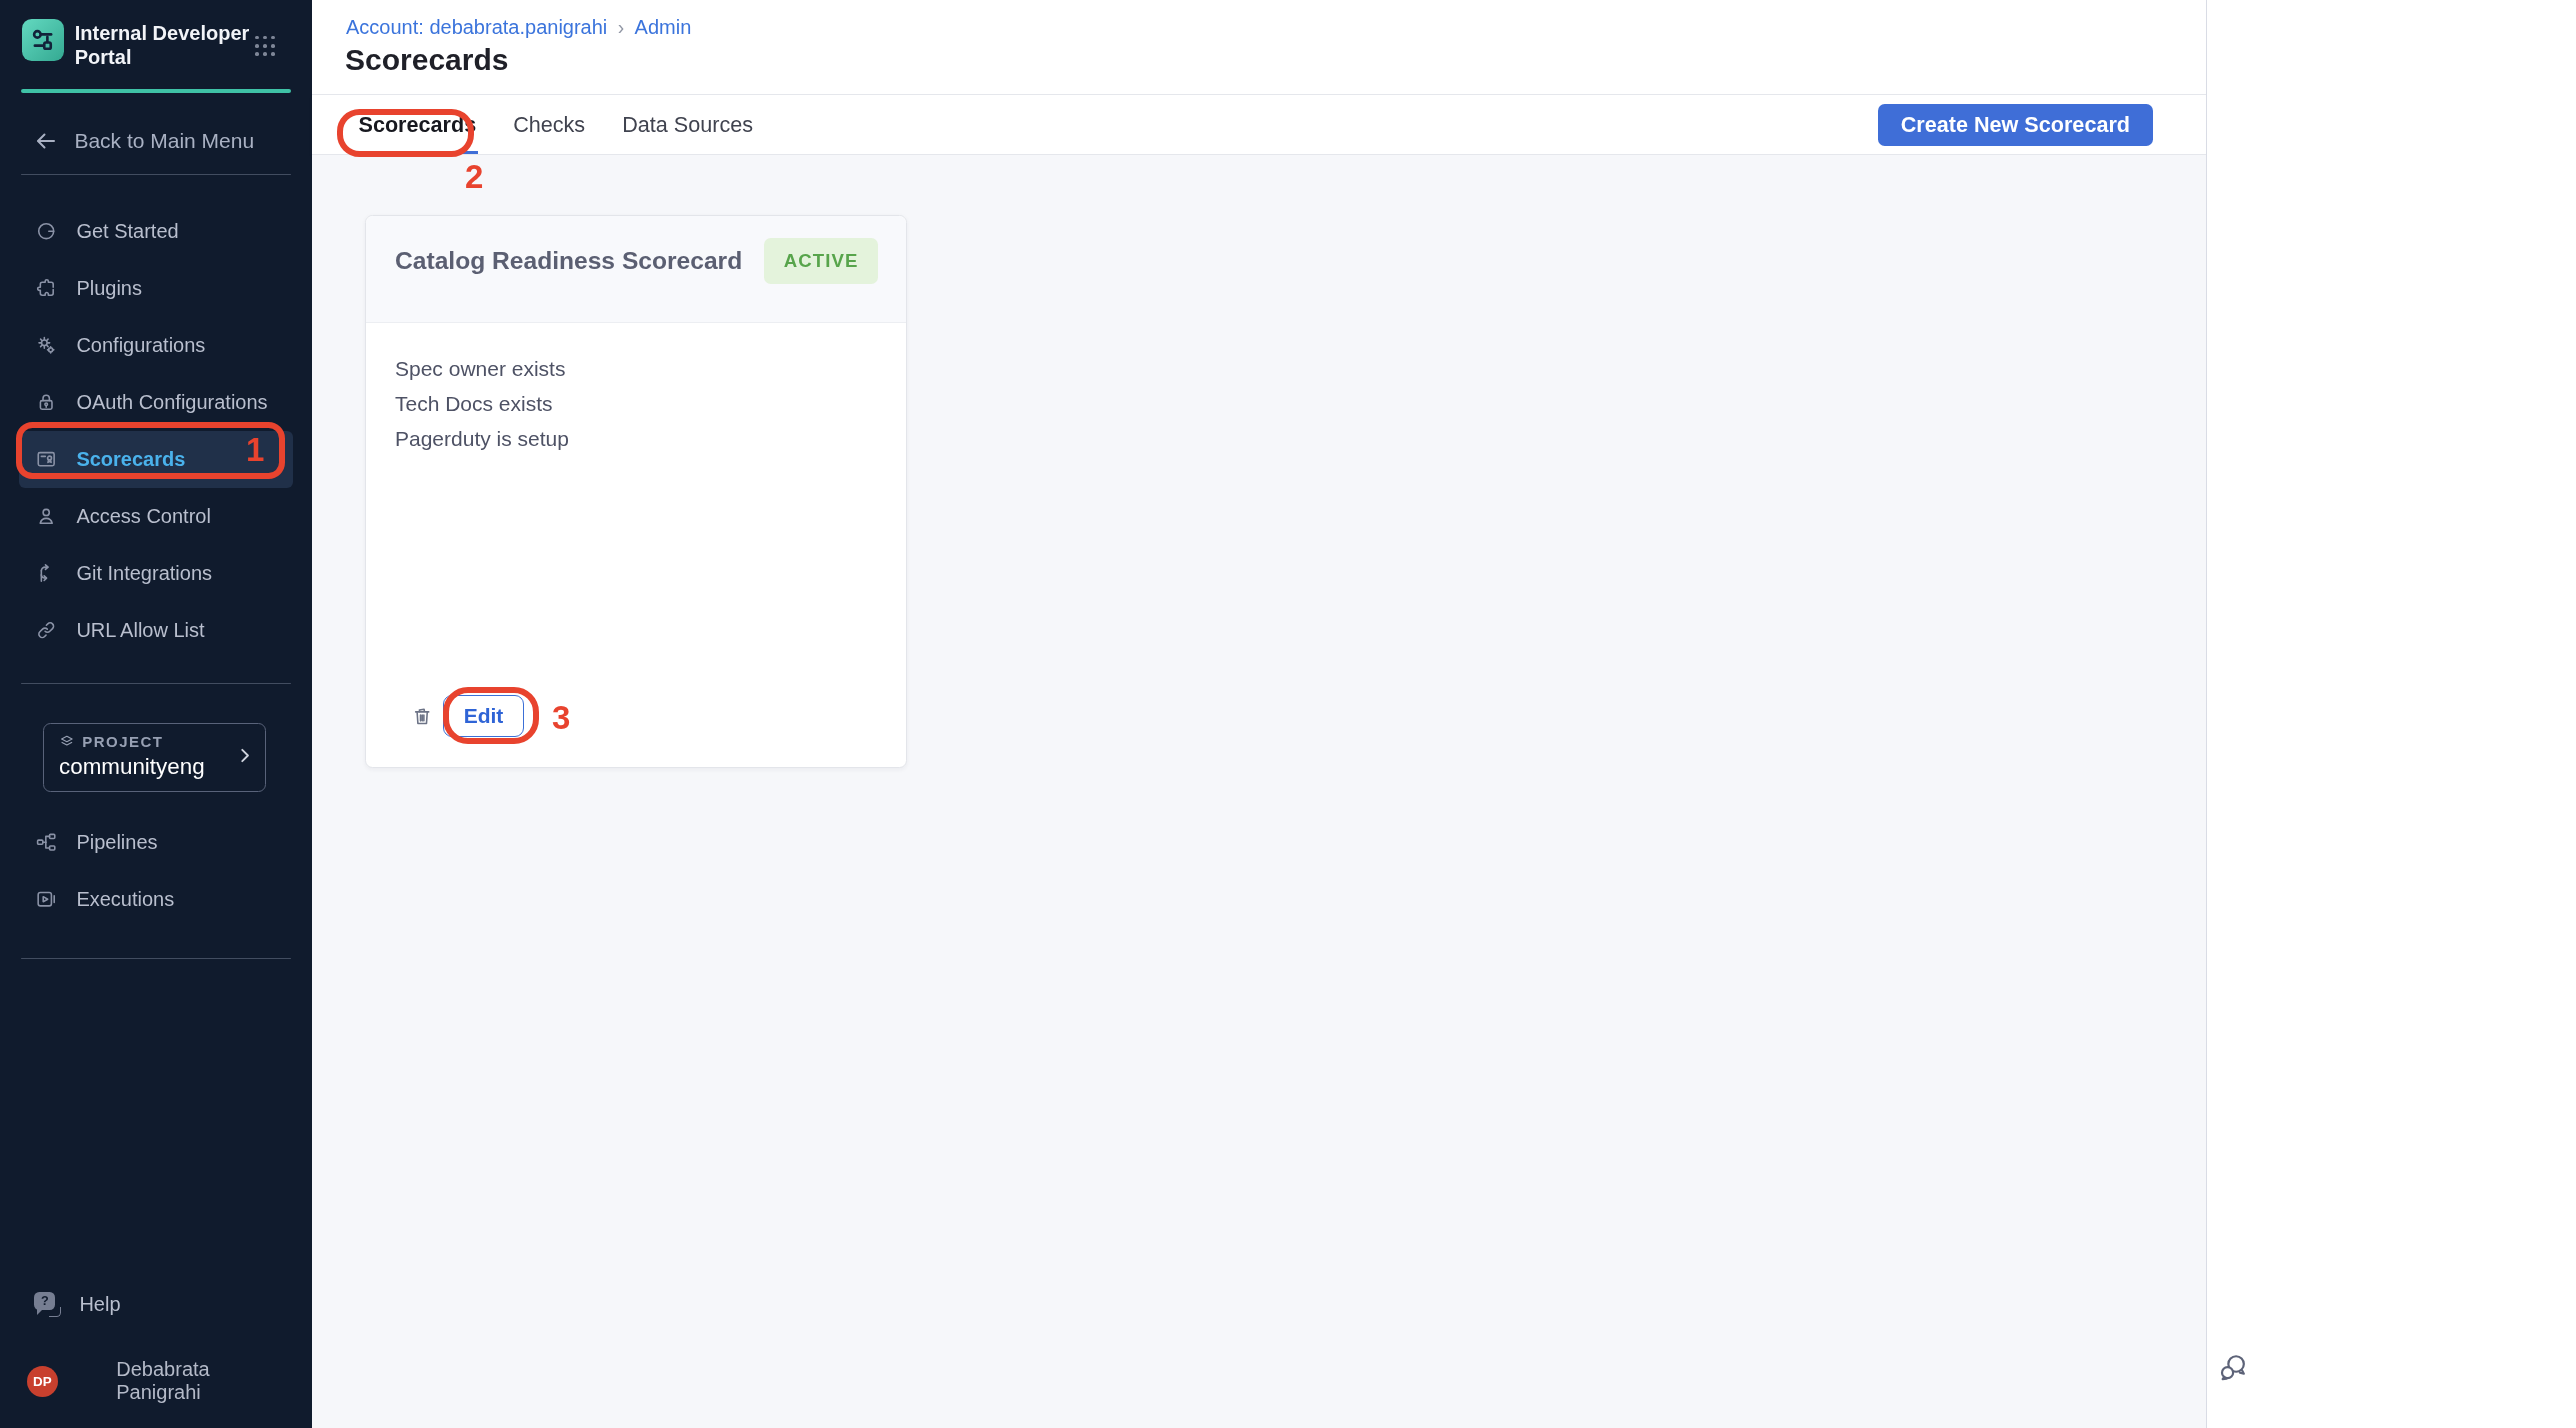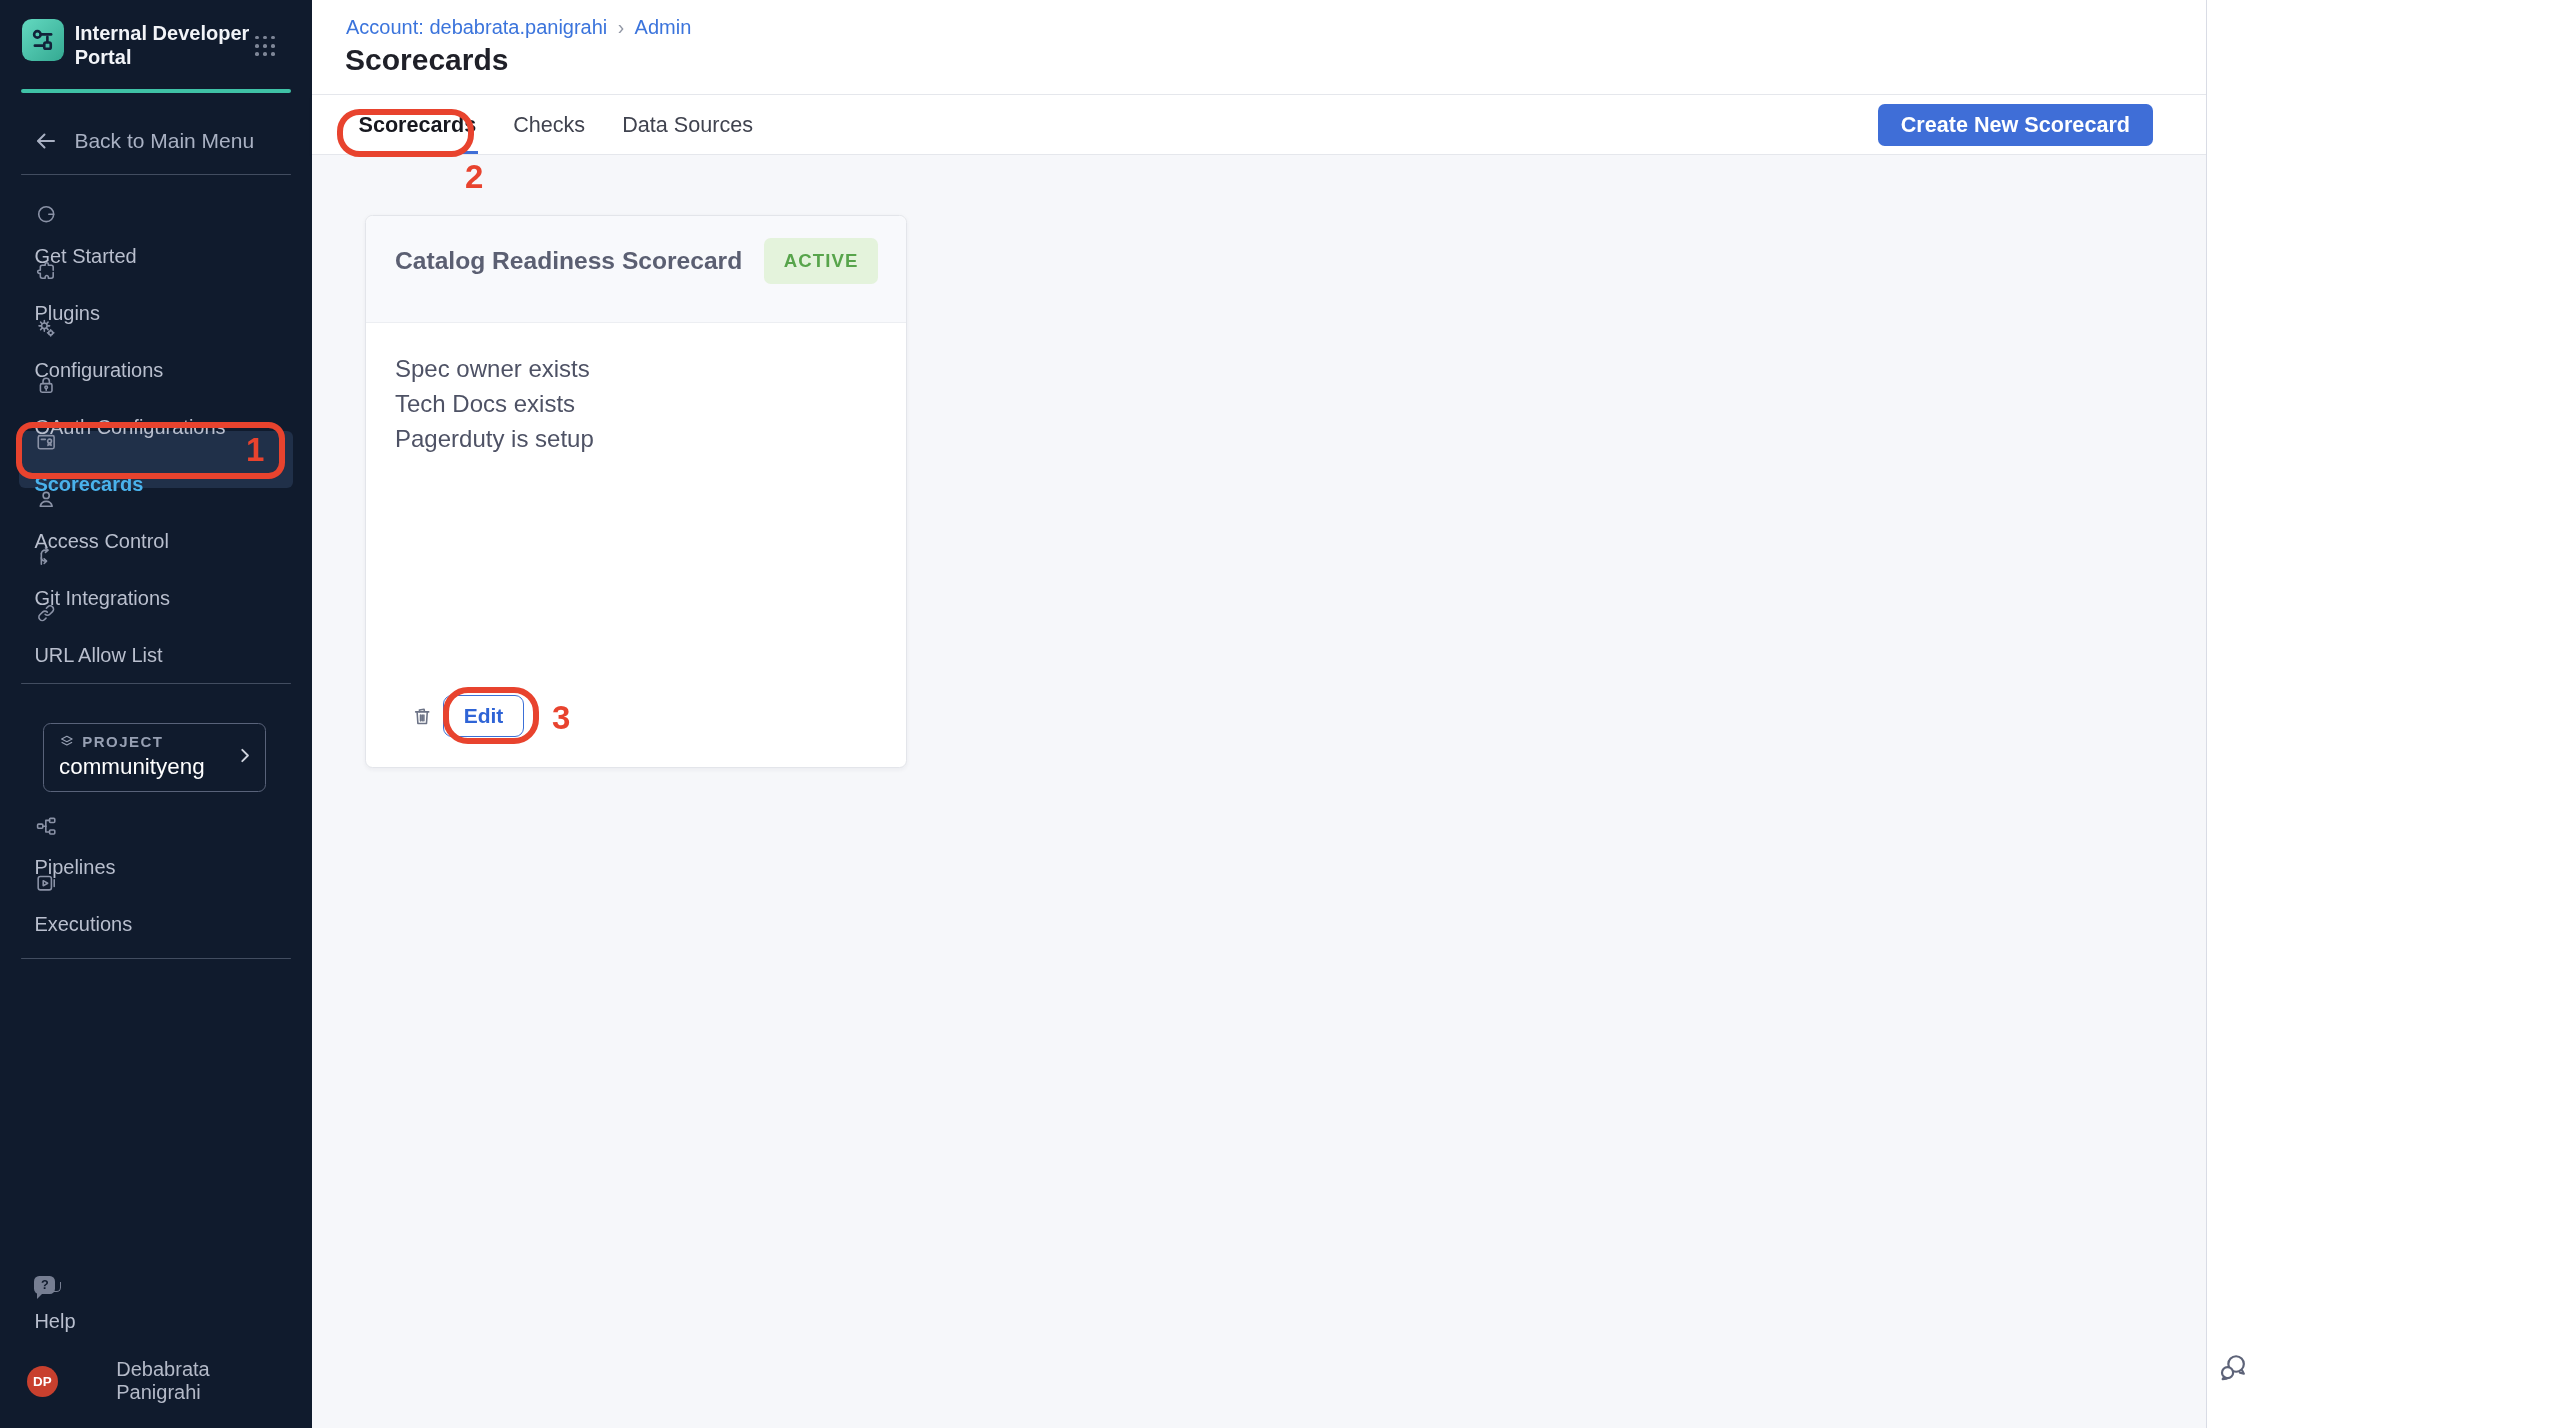--- a/index.html
+++ b/index.html
@@ -13,21 +13,21 @@
   .logo-badge{width:42px;height:42px;border-radius:9.7px;background:linear-gradient(135deg,#63d9c0,#34a992);display:flex;align-items:center;justify-content:center;flex:0 0 auto;}
   .logo-badge svg{width:30px;height:30px;stroke:#12233a;fill:none;stroke-width:2.1;stroke-linecap:round;}
   .logo-title{margin-left:11.2px;margin-top:1.5px;font-size:20px;font-weight:700;line-height:24px;color:#f2f4f8;}
   .apps-grid{margin-left:auto;margin-right:37px;margin-top:16.4px;display:grid;grid-template-columns:repeat(3,3.7px);grid-gap:4.5px;cursor:pointer;}
   .apps-grid i{width:3.7px;height:3.7px;border-radius:50%;background:#7e8697;}
   .teal-rule{height:3.7px;border-radius:2.2px;background:#3fc2a6;margin:20px 21px 0 21px;}
   .back-row{display:flex;align-items:center;gap:16.4px;margin:36px 0 0 34px;font-size:21px;color:#a9b1c3;cursor:pointer;}
   .back-row svg{width:24px;height:24px;stroke:#a9b1c3;fill:none;stroke-width:2;stroke-linecap:round;stroke-linejoin:round;}
   .side-div{border-top:0.7px solid rgba(160,172,193,.35);border-radius:6px;margin:21px 21px 0 21px;}
   .nav{margin-top:28px;}
-  .nav-item{height:57px;margin:0 19.4px;padding:0 15px;border-radius:6px;display:flex;gap:18px;font-size:20px;color:#b9bfce;cursor:pointer;white-space:nowrap;flex-direction:column;}
+  .nav-item{height:57px;margin:0 19.4px;padding:0 15px;border-radius:6px;display:flex;align-items:center;gap:18px;font-size:20px;color:#b9bfce;cursor:pointer;white-space:nowrap;}
   .nav-item .nico{width:24px;height:24px;flex:0 0 auto;display:flex;align-items:center;justify-content:center;color:#8a92a6;}
   .nav-item .nico svg{width:22.4px;height:22.4px;stroke:currentColor;fill:none;stroke-width:1.7;stroke-linecap:round;stroke-linejoin:round;}
   .nav-item.sel{background:#203049;}
   .nav-item.sel .nlabel{color:#4ab2ec;font-weight:600;}
   .proj-box{position:relative;margin:39px 46px 0 43px;height:69px;border:1.1px solid #59637a;border-radius:7.5px;padding:9.7px 15px;cursor:pointer;}
   .proj-label{display:flex;align-items:center;gap:7.5px;font-size:15px;font-weight:700;letter-spacing:1.5px;color:#97a0b3;}
   .proj-label svg{width:15.7px;height:15.7px;stroke:#97a0b3;fill:none;stroke-width:1.8;stroke-linejoin:round;}
   .proj-name{margin-top:3.7px;font-size:22.4px;color:#fff;font-weight:500;}
   .proj-chev{position:absolute;right:10.4px;top:50%;transform:translateY(-50%);}
   .proj-chev svg{width:19.4px;height:19.4px;stroke:#cdd2dc;fill:none;stroke-width:2.4;stroke-linecap:round;stroke-linejoin:round;}
@@ -53,21 +53,21 @@
   .tab.active{color:#17181f;font-weight:700;}
   .tab.active:after{content:"";position:absolute;left:0;right:0;bottom:0;height:3px;background:#3f6ed7;}
   .create-btn{margin-left:auto;height:42px;padding:0 23px;border:none;border-radius:6.7px;background:#3f6ed7;color:#fff;font-size:21.6px;font-weight:700;font-family:inherit;cursor:pointer;}
   .content{position:absolute;left:0;right:0;top:155px;bottom:0;background:#f6f7fa;}
 
   
   .card{position:absolute;left:53px;top:60px;width:542px;height:553px;background:#fff;border:0.7px solid #e3e5ea;border-radius:7.5px;box-shadow:0 1.5px 4.5px rgba(31,41,55,.05);}
   .card-header{height:107px;background:#f8f9fc;border-bottom:0.7px solid #eceef2;border-radius:7.5px 7.5px 0 0;display:flex;align-items:flex-start;justify-content:space-between;padding:22.4px 28px 0 29px;}
   .card-title{font-size:24.6px;font-weight:700;color:#5b5f72;margin-top:9px;}
   .status-badge{height:46px;display:flex;align-items:center;padding:0 19.4px;background:#e4f3dc;border-radius:6.7px;font-size:18.6px;font-weight:600;letter-spacing:1.1px;color:#57a44b;}
-  .checks{padding:28px 29px 0 29px;font-size:24px;color:#4e5265;line-height:35px;}
+  .checks{padding:28px 29px 0 29px;font-size:21px;color:#4e5265;line-height:35px;}
   .card-actions{position:absolute;left:41px;bottom:30px;display:flex;align-items:center;gap:6px;}
   .trash-btn{width:30px;height:30px;display:flex;align-items:center;justify-content:center;background:none;border:none;cursor:pointer;color:#6c7386;padding:0;}
   .trash-btn svg{width:22.4px;height:24px;stroke:currentColor;fill:none;stroke-width:1.7;stroke-linecap:round;stroke-linejoin:round;}
   .edit-btn{width:81px;height:42px;border:1.5px solid #3b6fd6;border-radius:9px;background:#fff;color:#2f64d6;font-size:21px;font-weight:700;font-family:inherit;cursor:pointer;}
 
   
   .right-rail{position:absolute;top:0;right:0;bottom:0;width:54px;background:#fff;border-left:0.7px solid #d9dce5;}
   .chat-fab{position:absolute;left:11.2px;bottom:45px;width:31px;height:31px;cursor:pointer;color:#5d6378;}
   .chat-fab svg{width:31px;height:31px;stroke:currentColor;fill:none;stroke-width:1.7;stroke-linecap:round;stroke-linejoin:round;}
 

